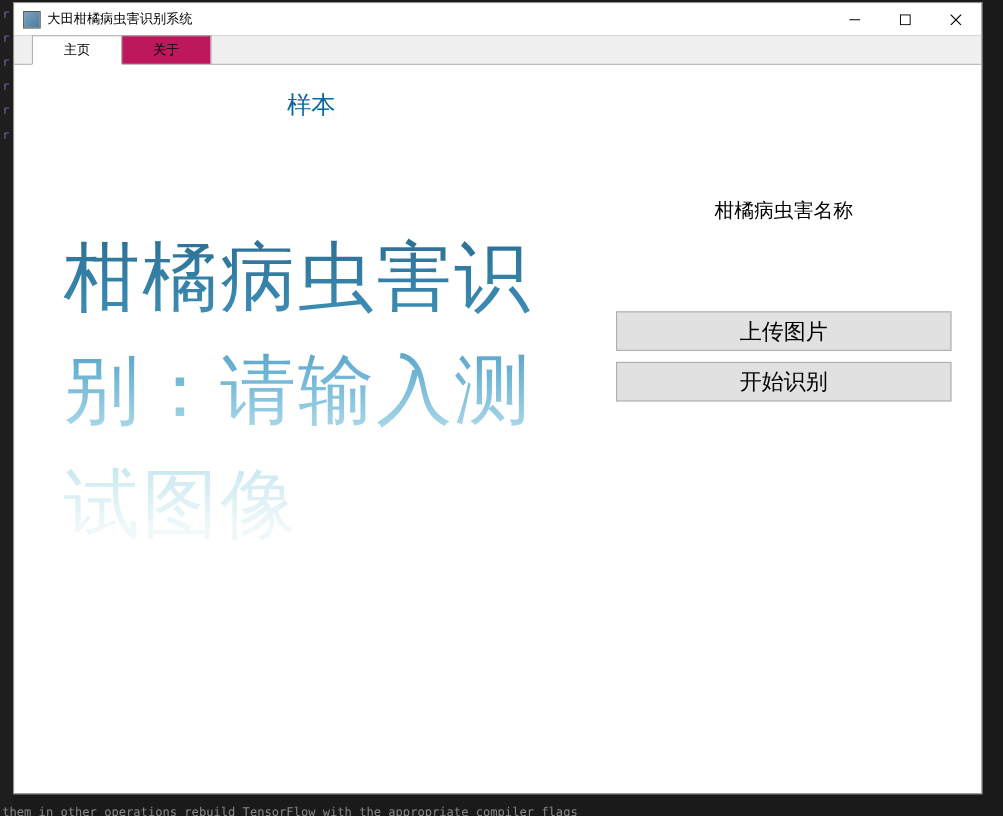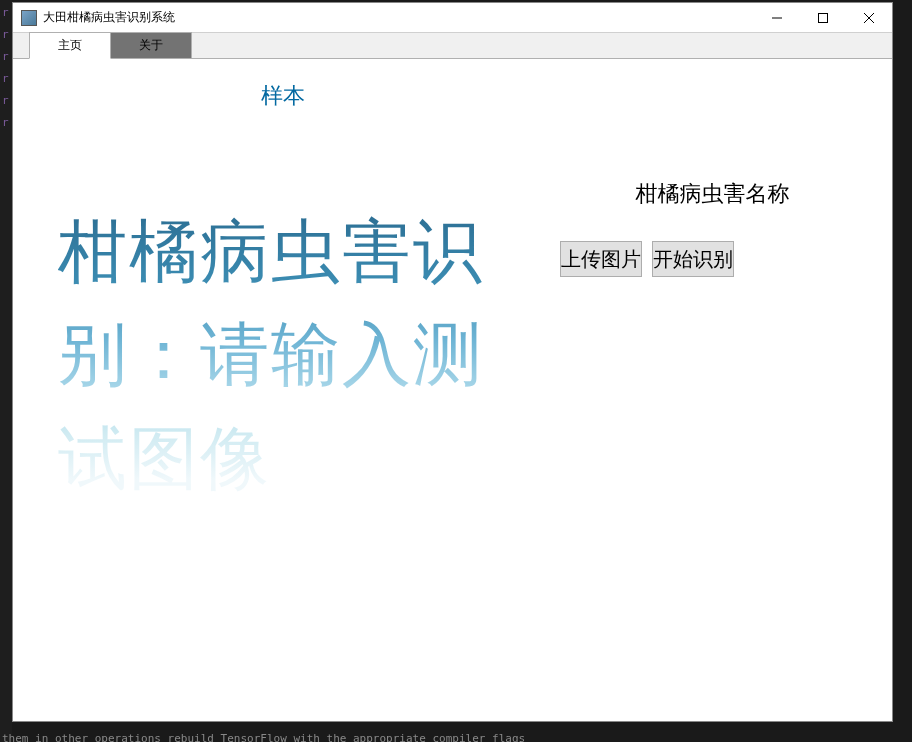--- a/index.html
+++ b/index.html
@@ -71,21 +71,21 @@
       height: 26px;
       background: #f0f0f0;
       display: flex;
       align-items: flex-end;
       padding-left: 16px;
       border-bottom: 1px solid #b0b0b0;
     }
     .tab {
       padding: 4px 28px;
       font-size: 12px;
-      background: #737373;
+      background: #be185d;
       border: 1px solid #b0b0b0;
       border-bottom: none;
       cursor: pointer;
       margin-right: -1px;
       position: relative;
       white-space: nowrap;
     }
     .tab.active {
       background: #ffffff;
       border-bottom: 1px solid #ffffff;
@@ -135,34 +135,34 @@
       letter-spacing: 2px;
     }
     .right-panel {
       flex: 1;
       display: flex;
       flex-direction: column;
       align-items: center;
       padding-top: 110px;
     }
     .disease-name-label {
-      font-size: 22px;
+      font-size: 18px;
       font-family: "KaiTi", "STKaiti", serif;
       color: #000;
-      margin-bottom: 32px;
+      margin-bottom: 80px;
     }
     .status-text {
       font-size: 30px;
       font-family: "KaiTi", "STKaiti", serif;
       color: #000;
       margin-bottom: 160px;
     }
     .button-group {
       display: flex;
-      flex-direction: row;
+      flex-direction: column;
       gap: 10px;
       width: 305px;
     }
     .action-btn {
       height: 36px;
       background: #e1e1e1;
       border: 1px solid #adadad;
       font-size: 20px;
       font-family: "KaiTi", "STKaiti", serif;
       cursor: pointer;

